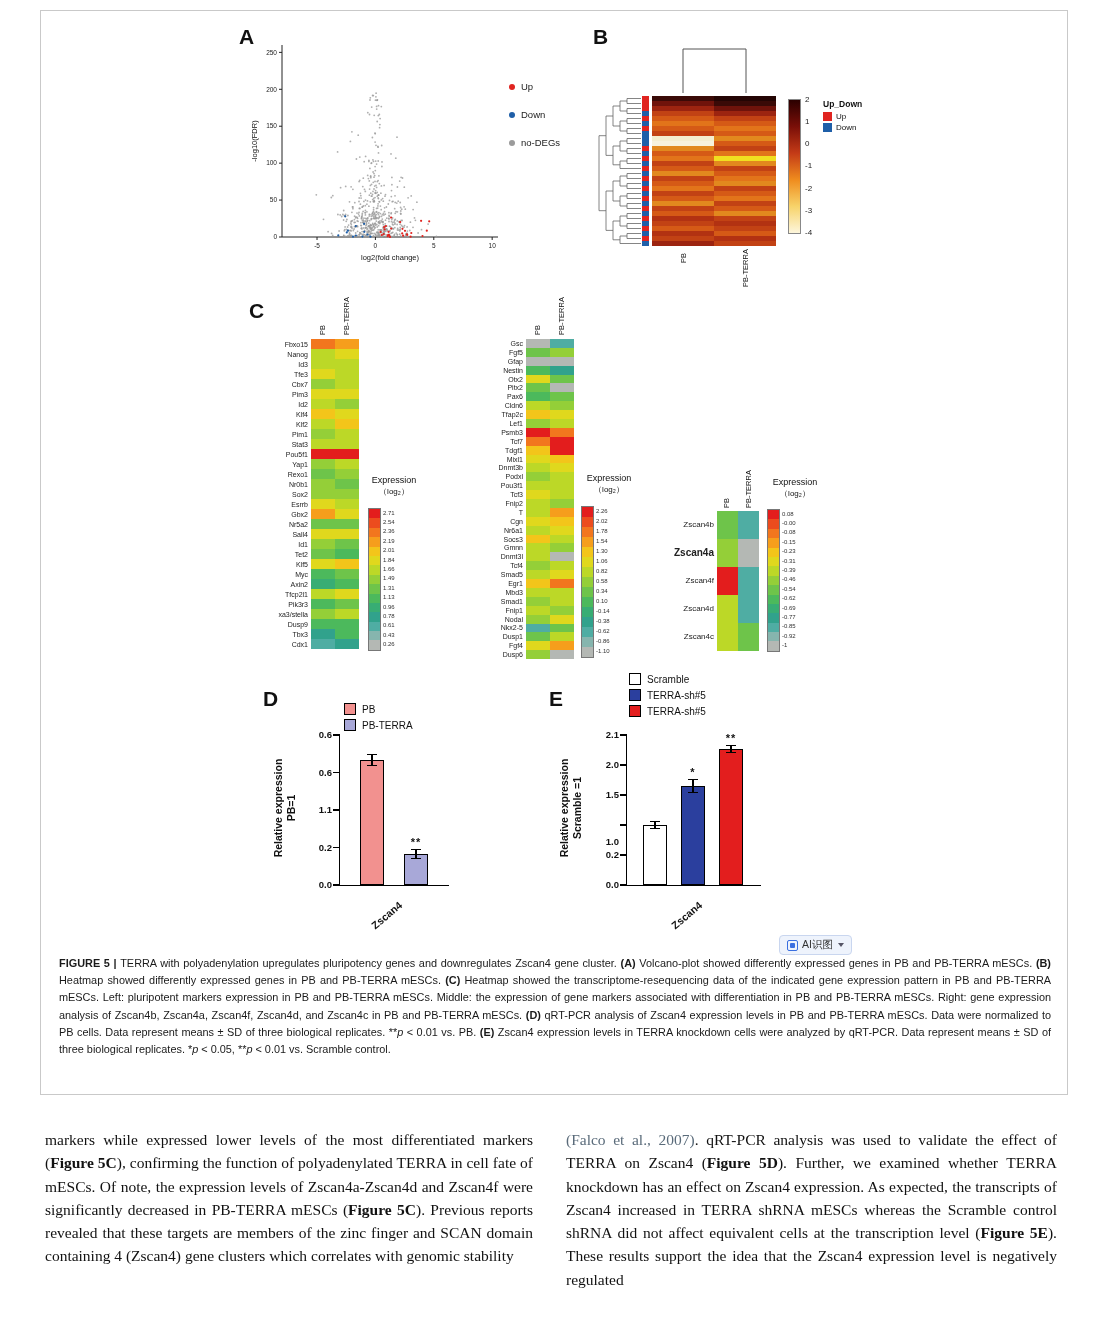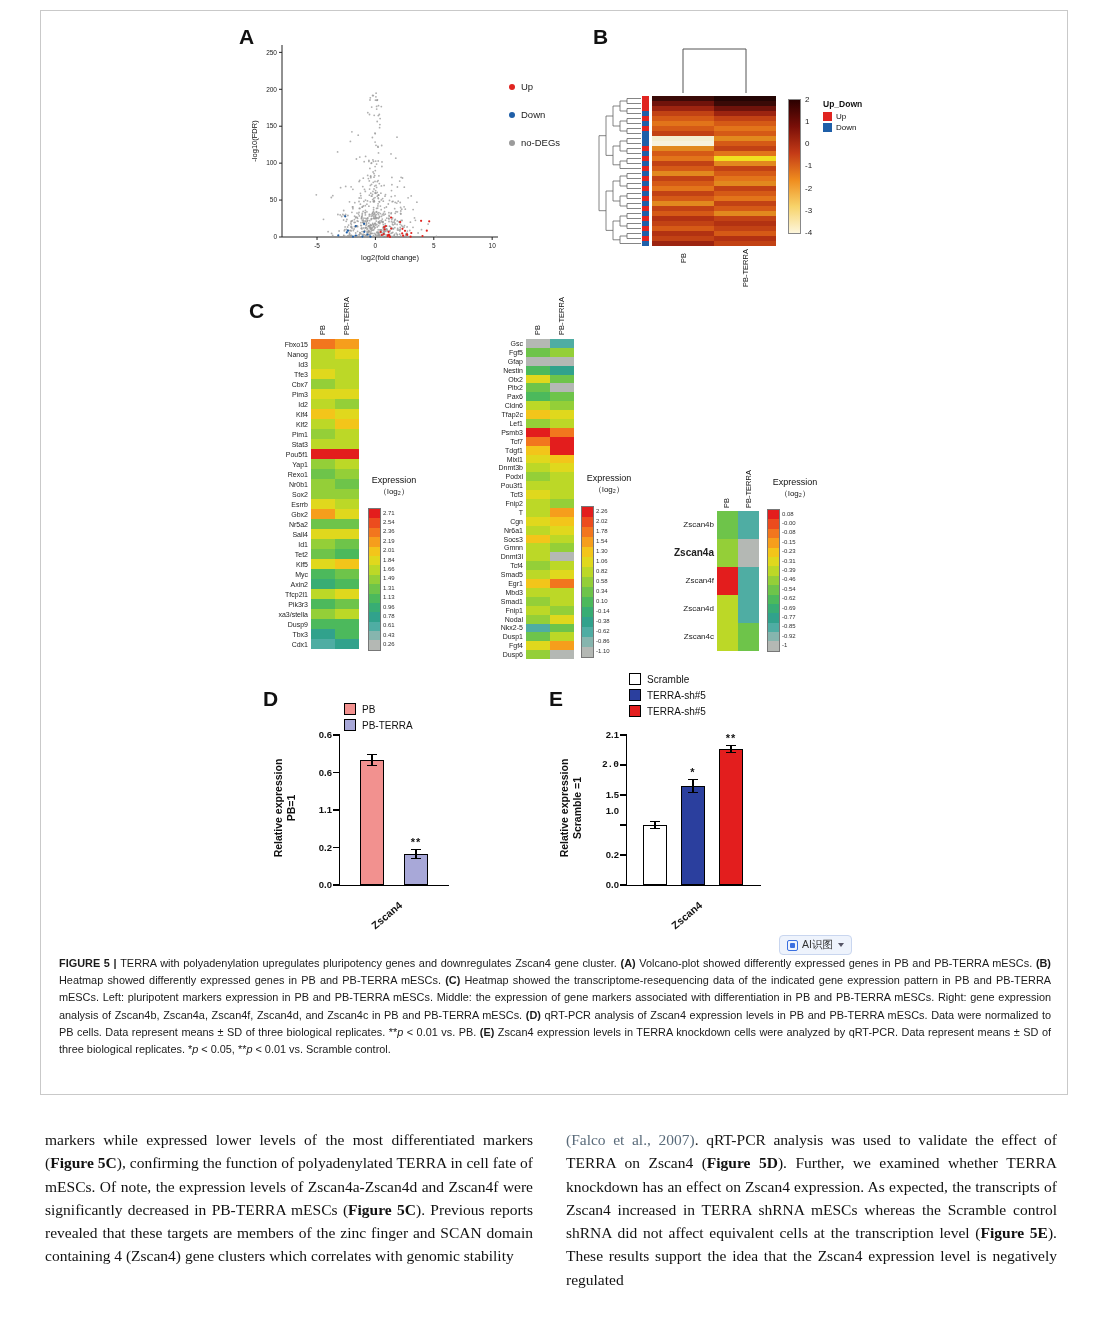--- a/index.html
+++ b/index.html
@@ -1508,25 +1508,25 @@
       </div>
     <div class="rot-big" style="left:517px;top:872px">
       <div>Relative expression</div>
       <div>Scramble =1</div>
     </div>
     <div id="e-chart" class="chart" style="left:585px;top:725px;width:135px">
         <div class="ytick" style="bottom: -5px;">0.0</div>
         <div class="ymark" style="bottom: -0.6px;"></div>
         <div class="ytick" style="bottom: 25px;">0.2</div>
         <div class="ymark" style="bottom: 29.4px;"></div>
-        <div class="ytick" style="bottom: 69px;">1.0</div>
+        <div class="ytick" style="bottom: 38px;">1.0</div>
         <div class="ymark" style="bottom: 59.4px;"></div>
         <div class="ytick" style="bottom: 85px;">1.5</div>
         <div class="ymark" style="bottom: 89.4px;"></div>
-        <div class="ytick" style="bottom: 115px; font-family: Liberation Mono, monospace;">2.0</div>
+        <div class="ytick" style="bottom: 115px;">2.0</div>
         <div class="ymark" style="bottom: 119.4px;"></div>
         <div class="ytick" style="bottom: 145px;">2.1</div>
         <div class="ymark" style="bottom: 149.4px;"></div>
         <div class="bar" style="left: 16px; width: 24px; height: 60px; background: rgb(255, 255, 255);"></div>
         <div class="err-v" style="left: 27.4px; bottom: 55.8px; height: 8.4px;"></div>
         <div class="err-c" style="left: 23px; bottom: 63px;"></div>
         <div class="err-c" style="left: 23px; bottom: 55.8px;"></div>
         <div class="bar" style="left: 54px; width: 24px; height: 99px; background: rgb(43, 63, 158);"></div>
         <div class="err-v" style="left: 65.4px; bottom: 91.8px; height: 14.4px;"></div>
         <div class="err-c" style="left: 61px; bottom: 105px;"></div>

